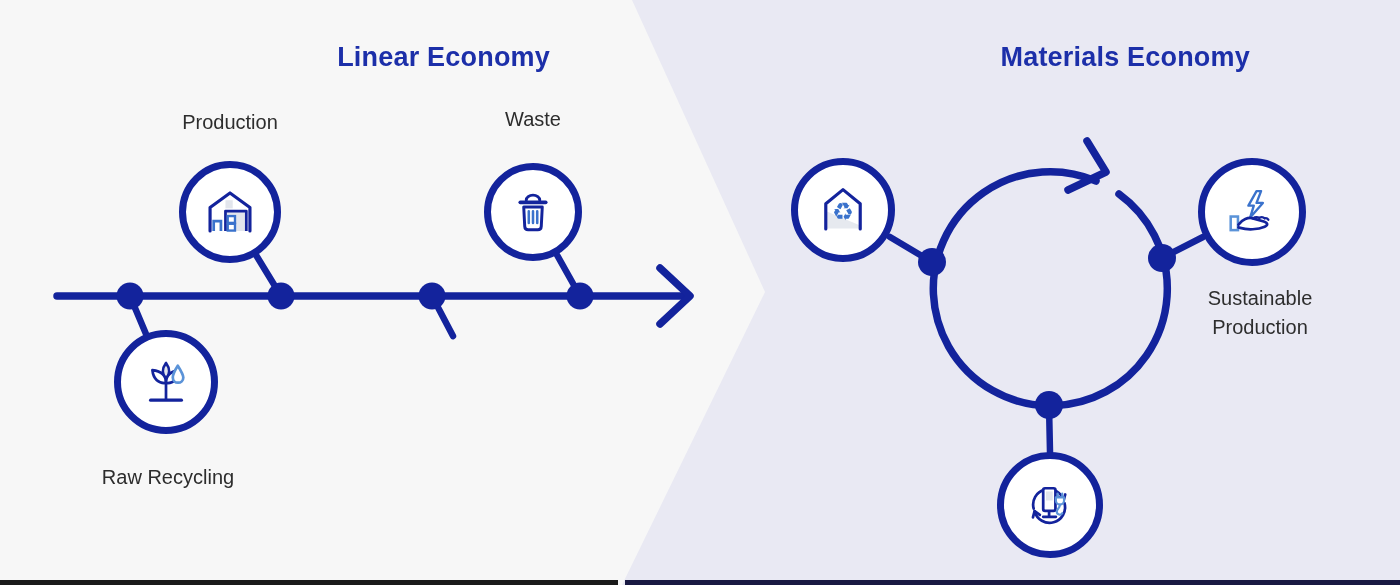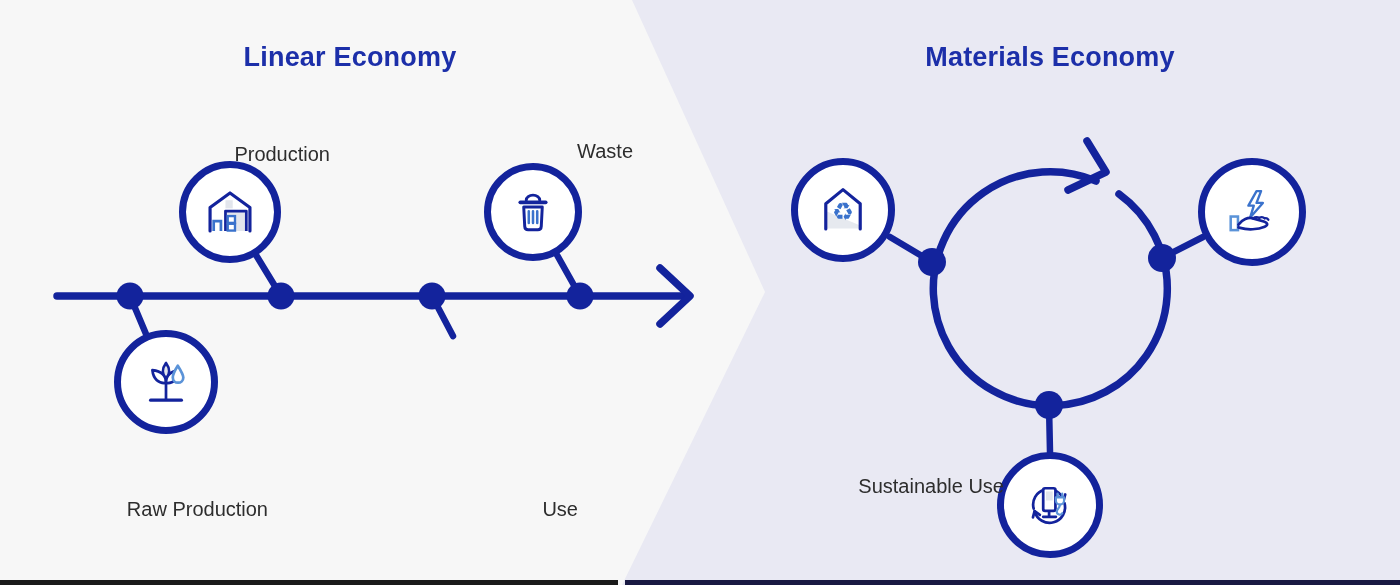--- a/index.html
+++ b/index.html
@@ -20,26 +20,26 @@
   .con{stroke:var(--navy);stroke-width:6.5;fill:none;stroke-linecap:round;}
   .dot{fill:var(--navy);stroke:none;}
   .s-navy{stroke:var(--navy);}
   .s-mblue{stroke:var(--medium-blue);}
   .s-lblue{stroke:var(--light-blue);}
   .icon-circle{
     position:absolute;background:#fff;border:7px solid var(--navy);border-radius:50%;
     box-sizing:border-box;display:flex;align-items:center;justify-content:center;
   }
   .panel-title{
-    position:absolute;top:42px;width:400px;text-align:center;
+    position:absolute;top:42px;width:400px;text-align:right;
     font-size:27px;font-weight:700;color:var(--title-blue);letter-spacing:.2px;
   }
   .stage-label{
-    position:absolute;width:200px;text-align:right;
-    font-size:20px;color:var(--label-text);margin-top:32px;
+    position:absolute;width:200px;text-align:center;
+    font-size:20px;color:var(--label-text);
   }
   .stage-label.wrap{width:150px;line-height:29px;}
   .co2-text{font-size:12.5px;font-weight:700;fill:var(--navy);
     font-family:"Liberation Sans","DejaVu Sans",sans-serif;}
   .recycle-glyph{font-size:27px;fill:var(--medium-blue);
     font-family:"DejaVu Sans",sans-serif;}
 </style>
 </head>
 <body>
 
@@ -139,17 +139,16 @@
       <rect x="27.5" y="17" width="7.5" height="10" fill="#e2e5ec"></rect>
       <path class="s-navy" d="M31 39 V44.5 M24.5 45 H38.5" fill="none" stroke-width="3" stroke-linecap="round"></path>
       <path class="s-lblue" d="M40.5 23.5 V19.5 M45.5 23.5 V19.5" fill="none" stroke-width="2.4" stroke-linecap="round"></path>
       <path class="s-lblue" d="M38.5 23.5 H47.5 V27 a4.5 4.5 0 0 1 -9 0 Z" fill="#fff" stroke-width="2.4" stroke-linejoin="round"></path>
       <path class="s-lblue" d="M43 31.5 C43 36 39.5 35.5 39.5 39.5 a3.2 3.2 0 0 0 6 1.5" fill="none" stroke-width="2.4" stroke-linecap="round"></path>
     </svg>
   </div>
 
   <div class="stage-label" style="left:130px;top:111px">Production</div>
   <div class="stage-label" style="left:433px;top:108px">Waste</div>
-  <div class="stage-label" style="left:68px;top:466px">Raw Production</div>
-  <div class="stage-label" style="left:378px;top:466px">Use</div>
-  <div class="stage-label wrap" style="left:854px;top:440px">Sustainable Use</div>
+  <div class="stage-label" style="left:68px;top:466px">Raw Recycling</div>
+  <div class="stage-label wrap" style="left:1185px;top:284px">Sustainable Production</div>
 
 </div>
 
 </body></html>

